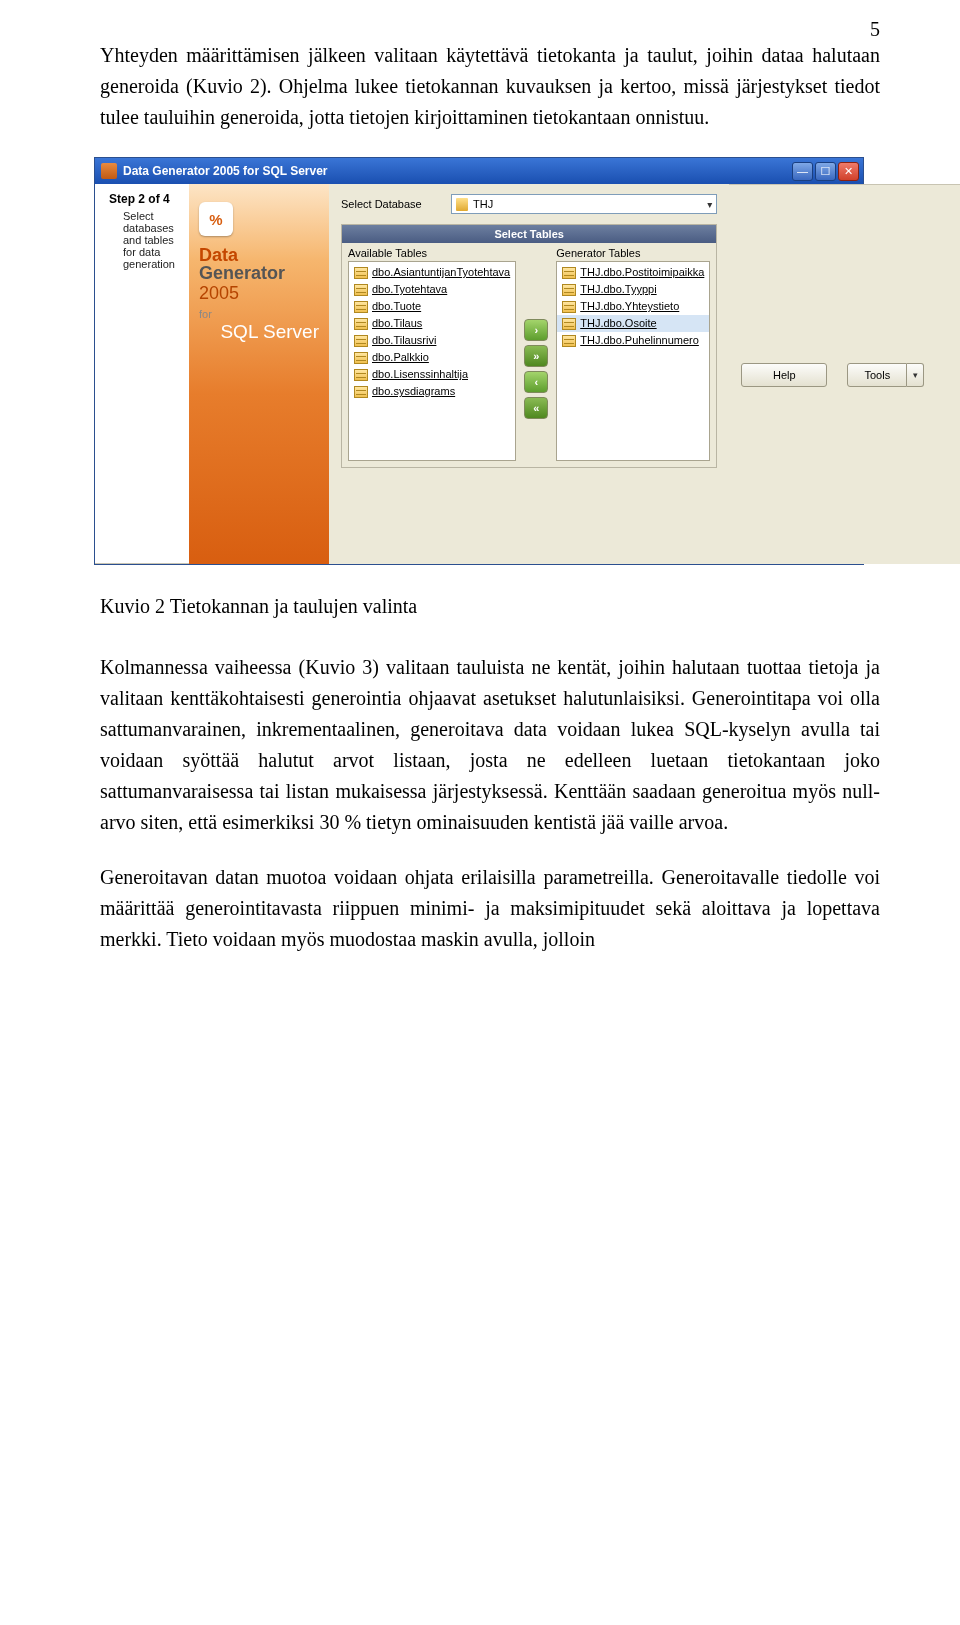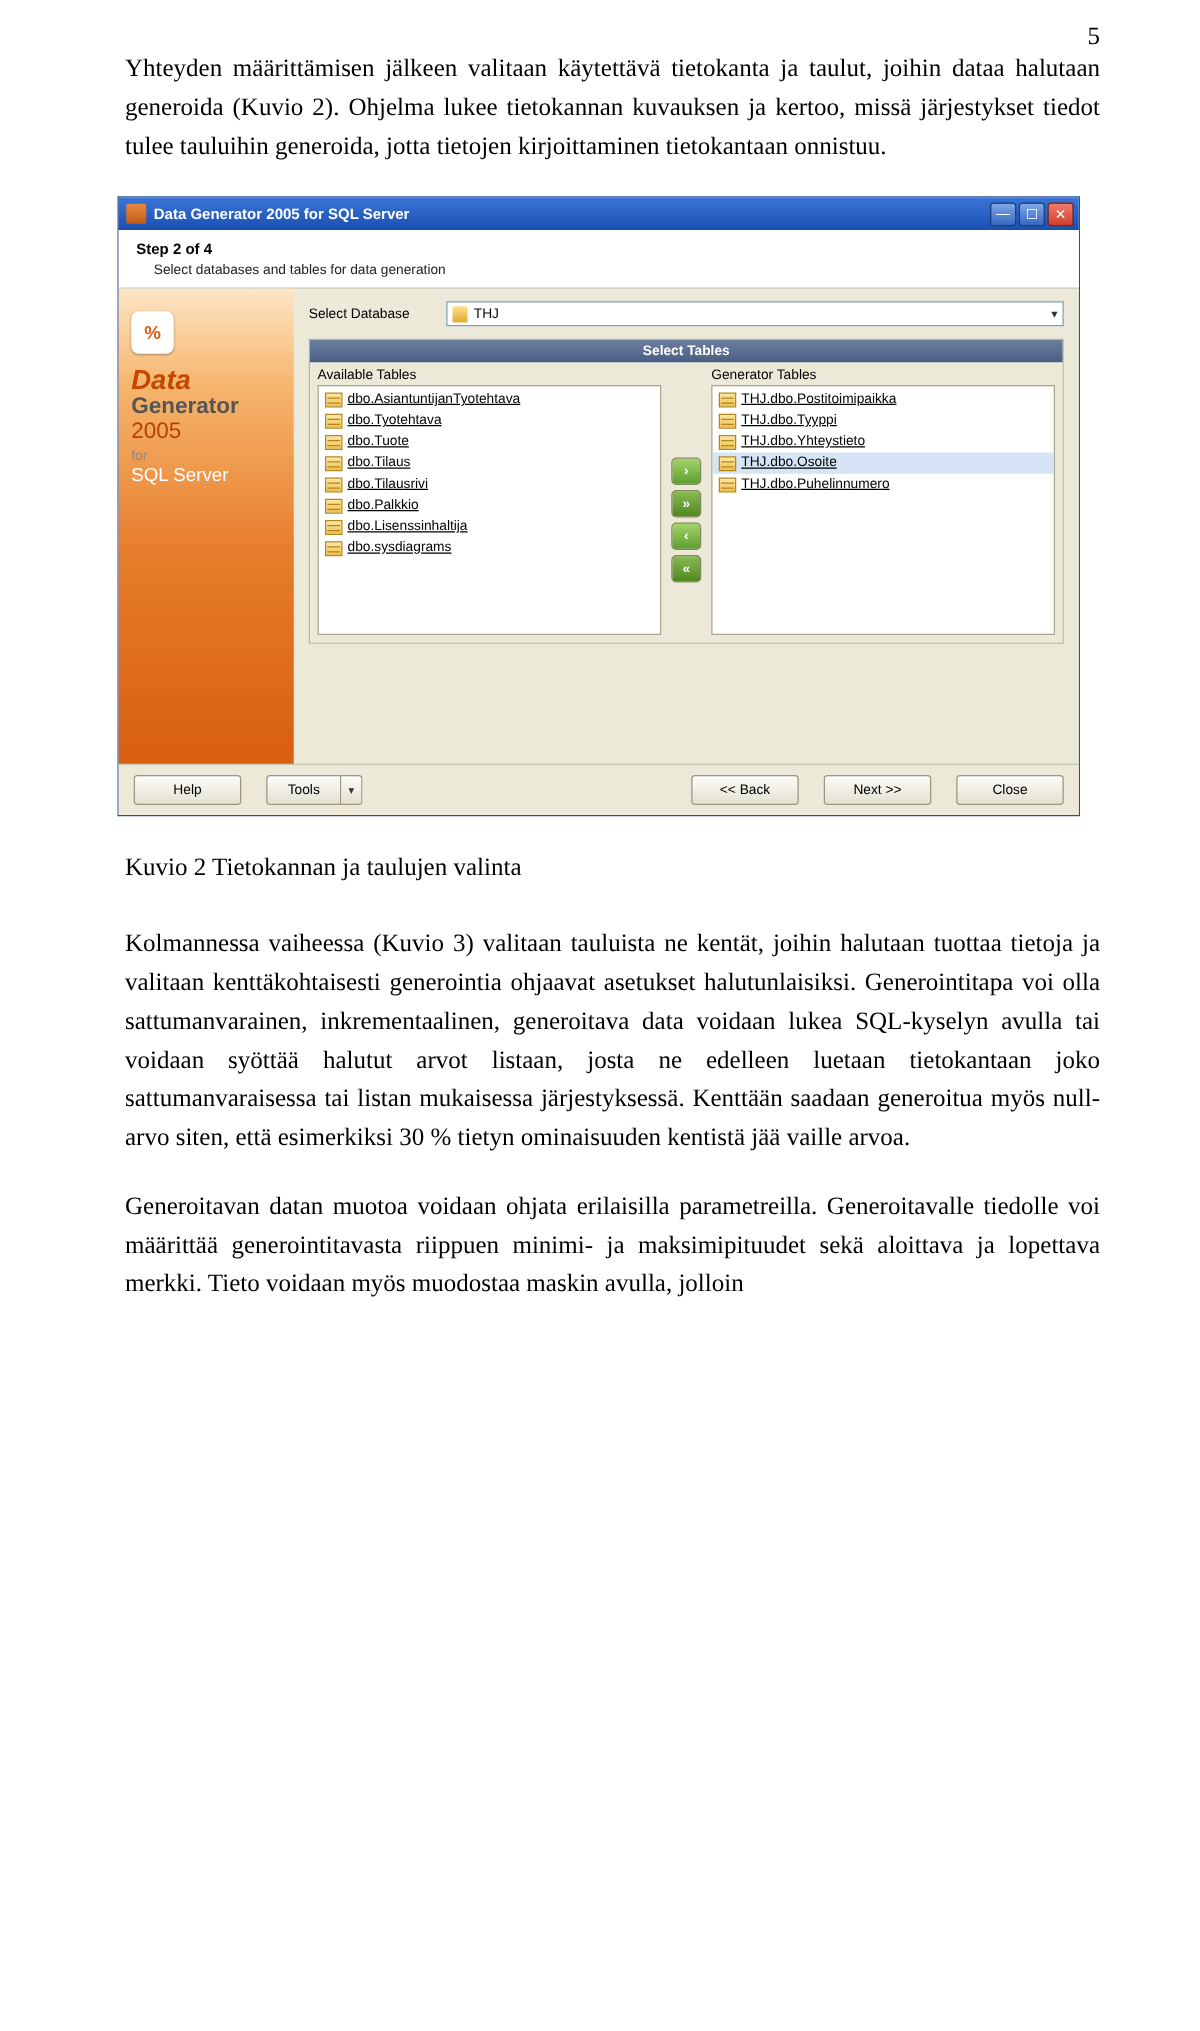--- a/index.html
+++ b/index.html
@@ -62,21 +62,21 @@
     border-radius: 3px;
     color: #fff;
     display: flex; align-items: center; justify-content: center;
     font-size: 11px;
     font-family: Arial, sans-serif;
   }
   .win-btn.close { background: linear-gradient(#f07b6a, #d0402a); border-color: #8a2010; }
   .app-body {
     background: #ece9d8;
     display: flex;
-    flex-direction: column;
+    flex-direction: row;
   }
   .step-head {
     padding: 8px 14px;
     border-bottom: 1px solid #c8c4b2;
     background: #fff;
   }
   .step-title { font-weight: bold; font-size: 12px; margin-bottom: 4px; }
   .step-sub { font-size: 11px; margin-left: 14px; color: #222; }
   .content-row { display: flex; }
   .sidebar {
@@ -89,25 +89,25 @@
   }
   .sidebar .percent {
     width: 34px; height: 34px;
     background: #fff; color: #d85e10;
     border-radius: 6px;
     display: flex; align-items: center; justify-content: center;
     font-weight: bold; font-size: 15px;
     margin-bottom: 10px;
     box-shadow: 0 1px 2px rgba(0,0,0,.3);
   }
-  .sidebar .brand1 { color: #c44700; font-weight: bold; font-size: 22px; line-height: 1; font-style: italic; }
+  .sidebar .brand1 { color: #c44700; font-weight: bold; font-size: 18px; line-height: 1; }
   .sidebar .brand2 { color: #555; font-weight: bold; font-size: 18px; line-height: 1; margin-bottom: 2px;}
   .sidebar .brand3 { color: #b54400; font-size: 18px; line-height: 1.1; }
   .sidebar .brand4 { color: #888; font-size: 11px; margin-top: 4px; }
-  .sidebar .brand5 { color: #fff; font-size: 15px; margin-top: 1px; }
+  .sidebar .brand5 { color: #fff; font-size: 19px; margin-top: 1px; text-align: right; }
   .main-panel {
     flex: 1;
     padding: 10px 12px;
   }
   .db-row {
     display: flex; align-items: center;
     margin-bottom: 10px; gap: 10px;
   }
   .db-row label { font-size: 11px; min-width: 100px;}
   .db-select {

